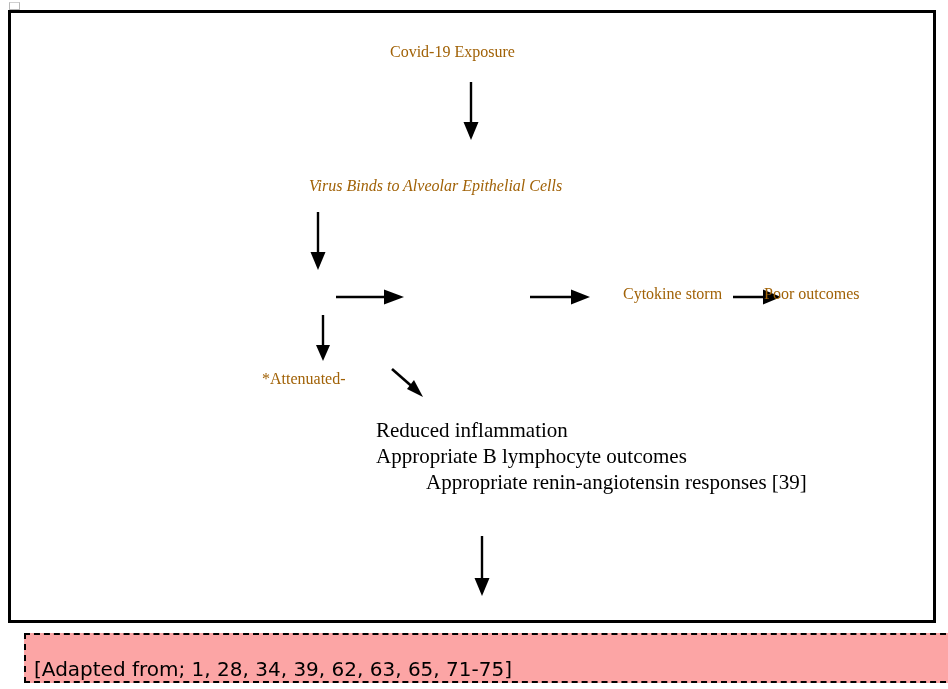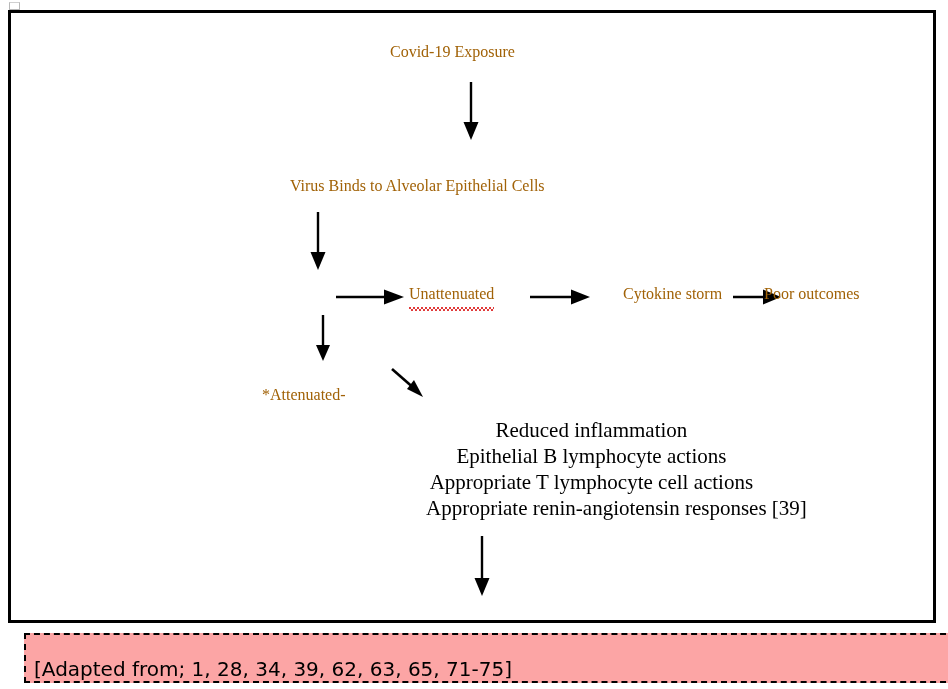--- a/index.html
+++ b/index.html
@@ -90,21 +90,20 @@
   
   #outcome-list {
     position: absolute;
     left: 365px;
     top: 404px;
     font-size: 21px;
     line-height: 26px;
   }
   #outcome-list .li {
     white-space: nowrap;
-    text-align: center;
   }
   #outcome-list .li.indented {
     padding-left: 6px;
     margin-left: 44px;
   }
 
   
   #caption-box {
     position: absolute;
     left: 24px;
@@ -135,40 +134,37 @@
 
     <div class="node" style="left:379px; top:29px;">Covid-19 Exposure</div>
 
     <div class="arrow" style="left:445px; top:69px;">
       <svg width="30" height="60" viewBox="0 0 30 60">
         <line x1="15" y1="0" x2="15" y2="44" stroke="#000" stroke-width="2.4"></line>
         <polygon points="15,58 7.5,40 22.5,40" fill="#000"></polygon>
       </svg>
     </div>
 
-    <div class="node" style="left:279px; top:163px;">Virus Binds to Alveolar Epithelial Cells</div>
+    <div class="node" style="left:298px; top:163px;font-style:italic;">Virus Binds to Alveolar Epithelial Cells</div>
 
     <div class="arrow" style="left:292px; top:199px;">
       <svg width="30" height="60" viewBox="0 0 30 60">
         <line x1="15" y1="0" x2="15" y2="44" stroke="#000" stroke-width="2.4"></line>
         <polygon points="15,58 7.5,40 22.5,40" fill="#000"></polygon>
       </svg>
     </div>
 
 
     <div class="arrow" style="left:325px; top:272px;">
       <svg width="70" height="24" viewBox="0 0 70 24">
         <line x1="0" y1="12" x2="52" y2="12" stroke="#000" stroke-width="2.6"></line>
         <polygon points="68,12 48,4.5 48,19.5" fill="#000"></polygon>
       </svg>
     </div>
 
-    <div class="node underlined" style="left:398px; top:271px;">
-      <span class="spellwrap">Unattenuated</span>
-    </div>
 
     <div class="arrow" style="left:519px; top:272px;">
       <svg width="62" height="24" viewBox="0 0 62 24">
         <line x1="0" y1="12" x2="45" y2="12" stroke="#000" stroke-width="2.6"></line>
         <polygon points="60,12 41,4.5 41,19.5" fill="#000"></polygon>
       </svg>
     </div>
 
     <div class="node" style="left:585px; top:271px;margin-left:27px;">Cytokine storm</div>
 
@@ -181,33 +177,32 @@
 
     <div class="node" style="left:753px; top:271px;">Poor outcomes</div>
 
     <div class="arrow" style="left:297px; top:302px;">
       <svg width="30" height="48" viewBox="0 0 30 48">
         <line x1="15" y1="0" x2="15" y2="34" stroke="#000" stroke-width="2.4"></line>
         <polygon points="15,46 8,30 22,30" fill="#000"></polygon>
       </svg>
     </div>
 
-    <div class="node" style="left:251px; top:372px;">*Attenuated-</div>
+    <div class="node" style="left:251px; top:356px;">*Attenuated-</div>
 
     <div class="arrow" style="left:378px; top:352px;">
       <svg width="44" height="44" viewBox="0 0 44 44">
         <line x1="3" y1="4" x2="27" y2="25" stroke="#000" stroke-width="2.6"></line>
         <polygon points="34,32 18,24 25,15" fill="#000"></polygon>
       </svg>
     </div>
 
     <div id="outcome-list">
       <div class="li">Reduced inflammation</div>
-      <div class="li">Epithelial B lymphocyte actions</div>
-      <div class="li">Appropriate T lymphocyte cell actions</div>
+      <div class="li">Appropriate B lymphocyte outcomes</div>
       <div class="li indented">Appropriate renin-angiotensin responses [39]</div>
     </div>
 
     <div class="arrow" style="left:456px; top:523px;">
       <svg width="30" height="62" viewBox="0 0 30 62">
         <line x1="15" y1="0" x2="15" y2="46" stroke="#000" stroke-width="2.4"></line>
         <polygon points="15,60 7.5,42 22.5,42" fill="#000"></polygon>
       </svg>
     </div>
 

